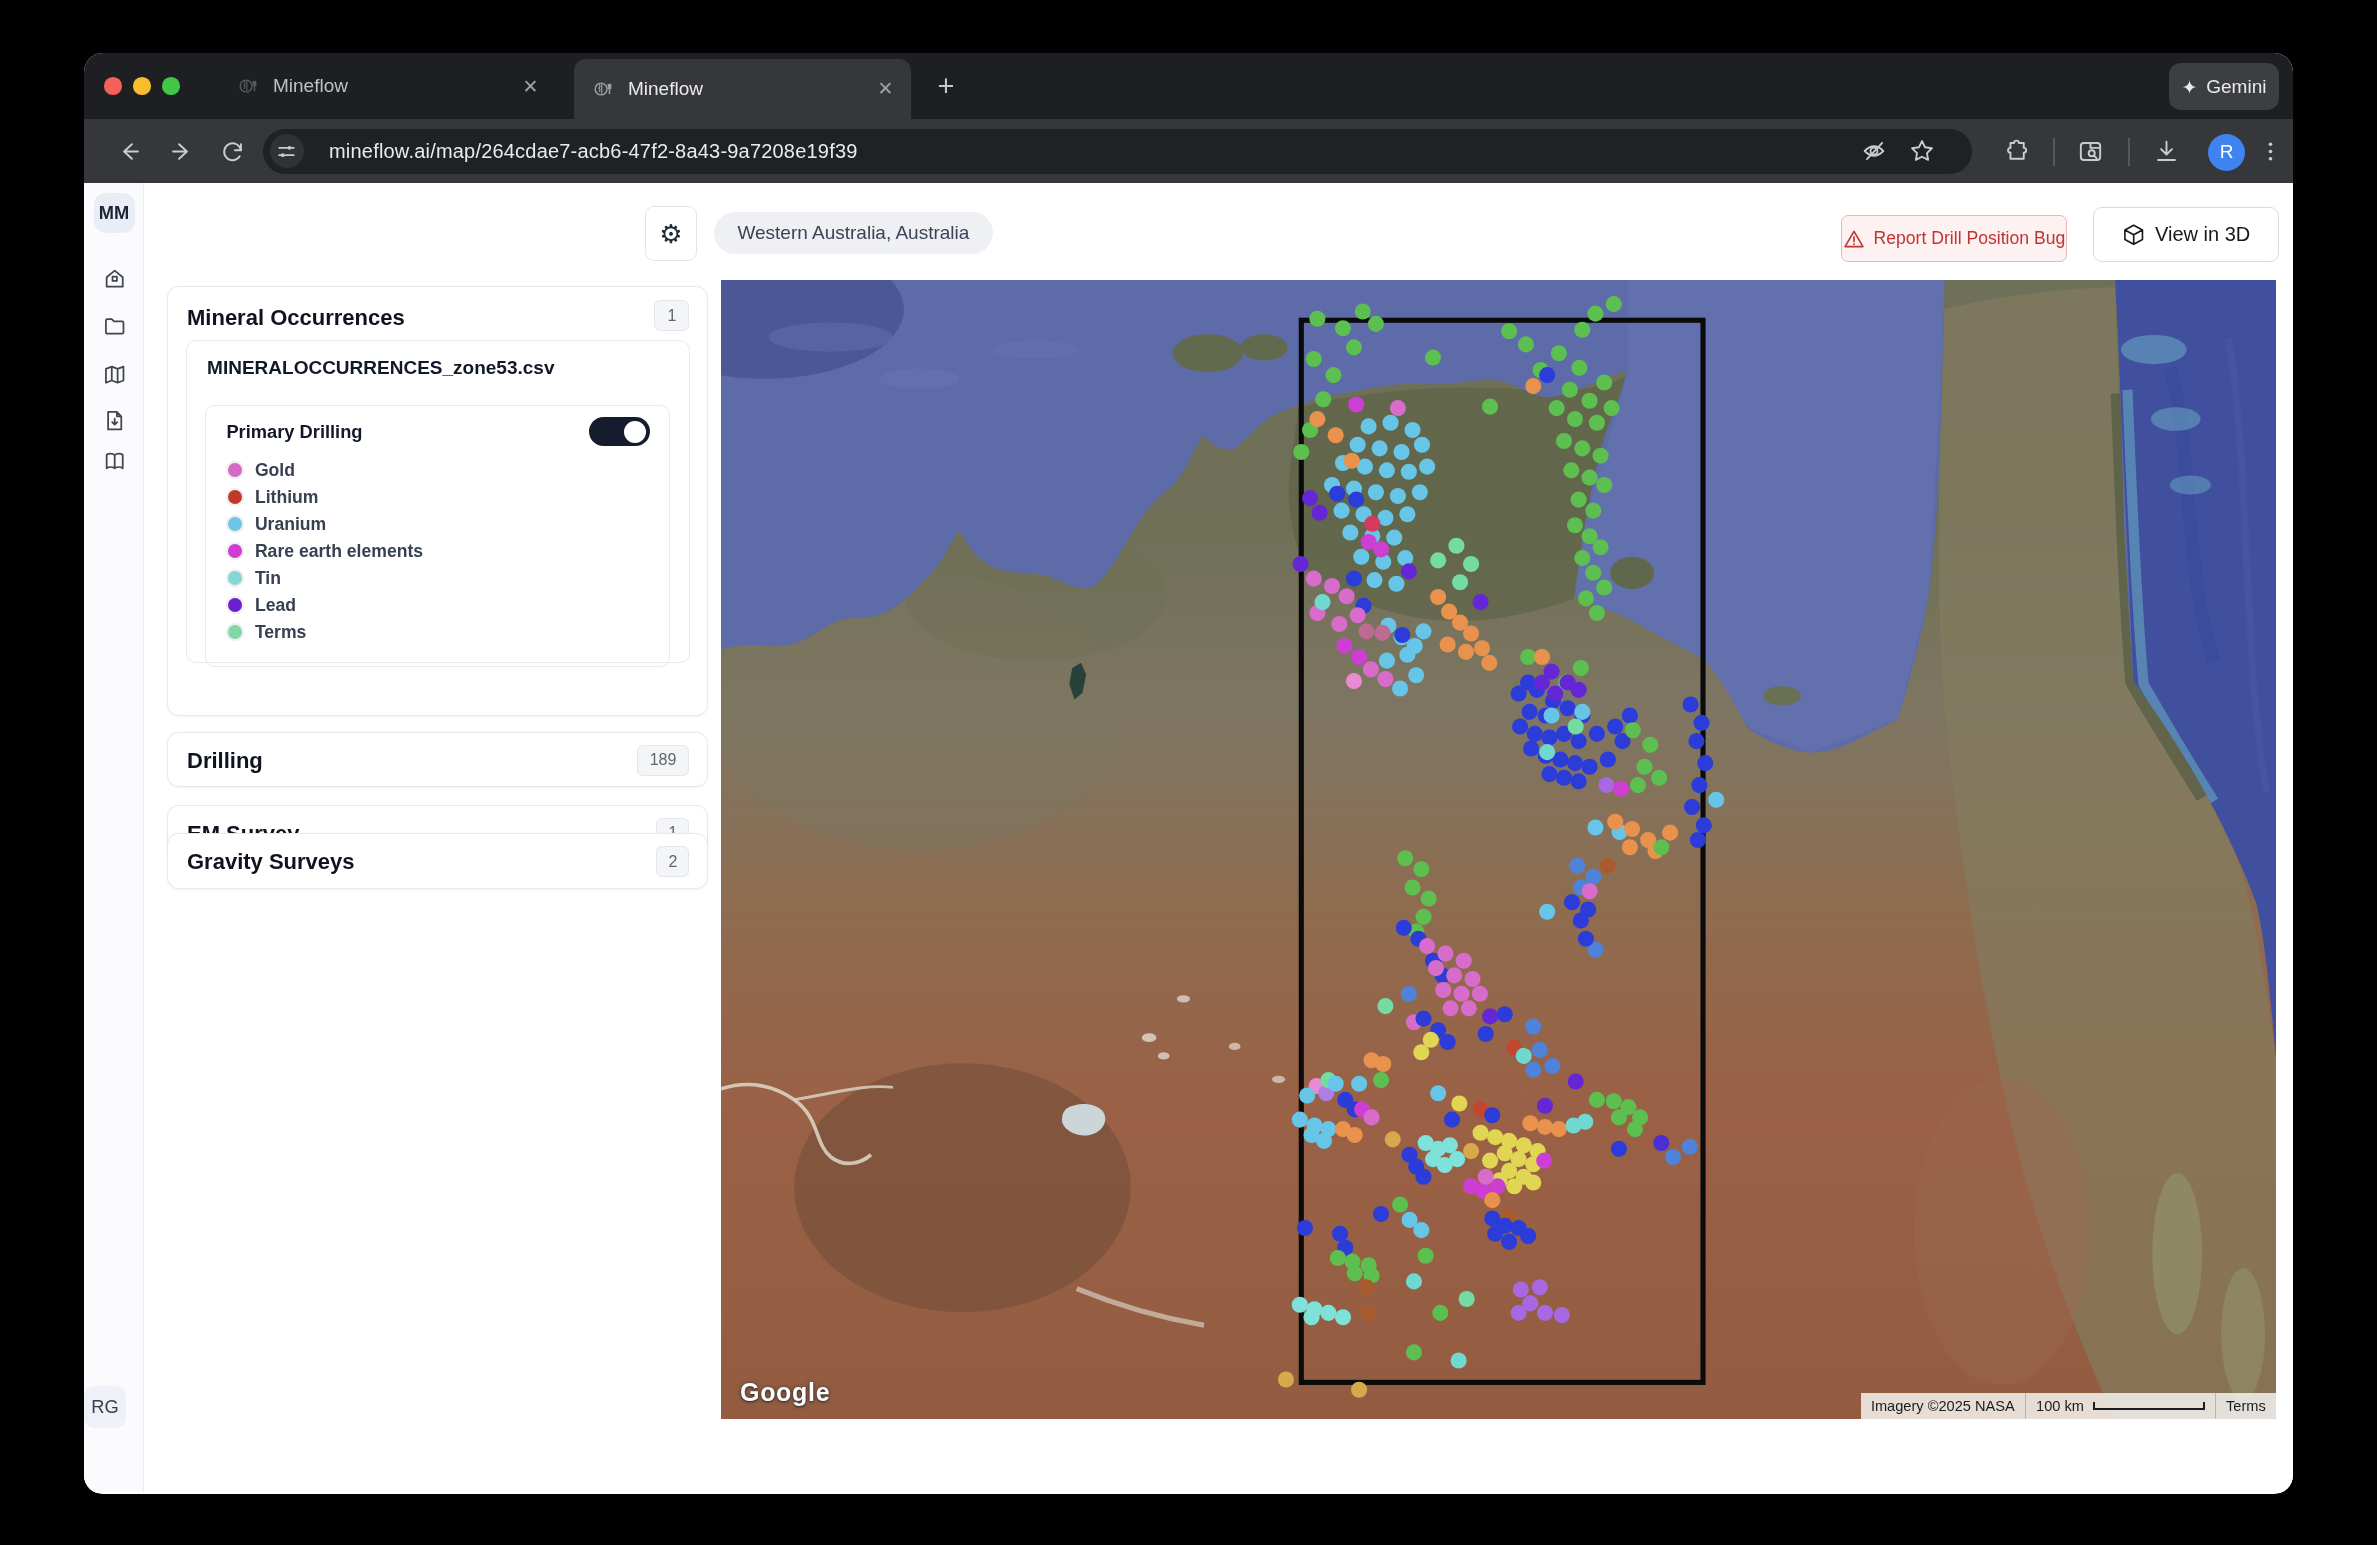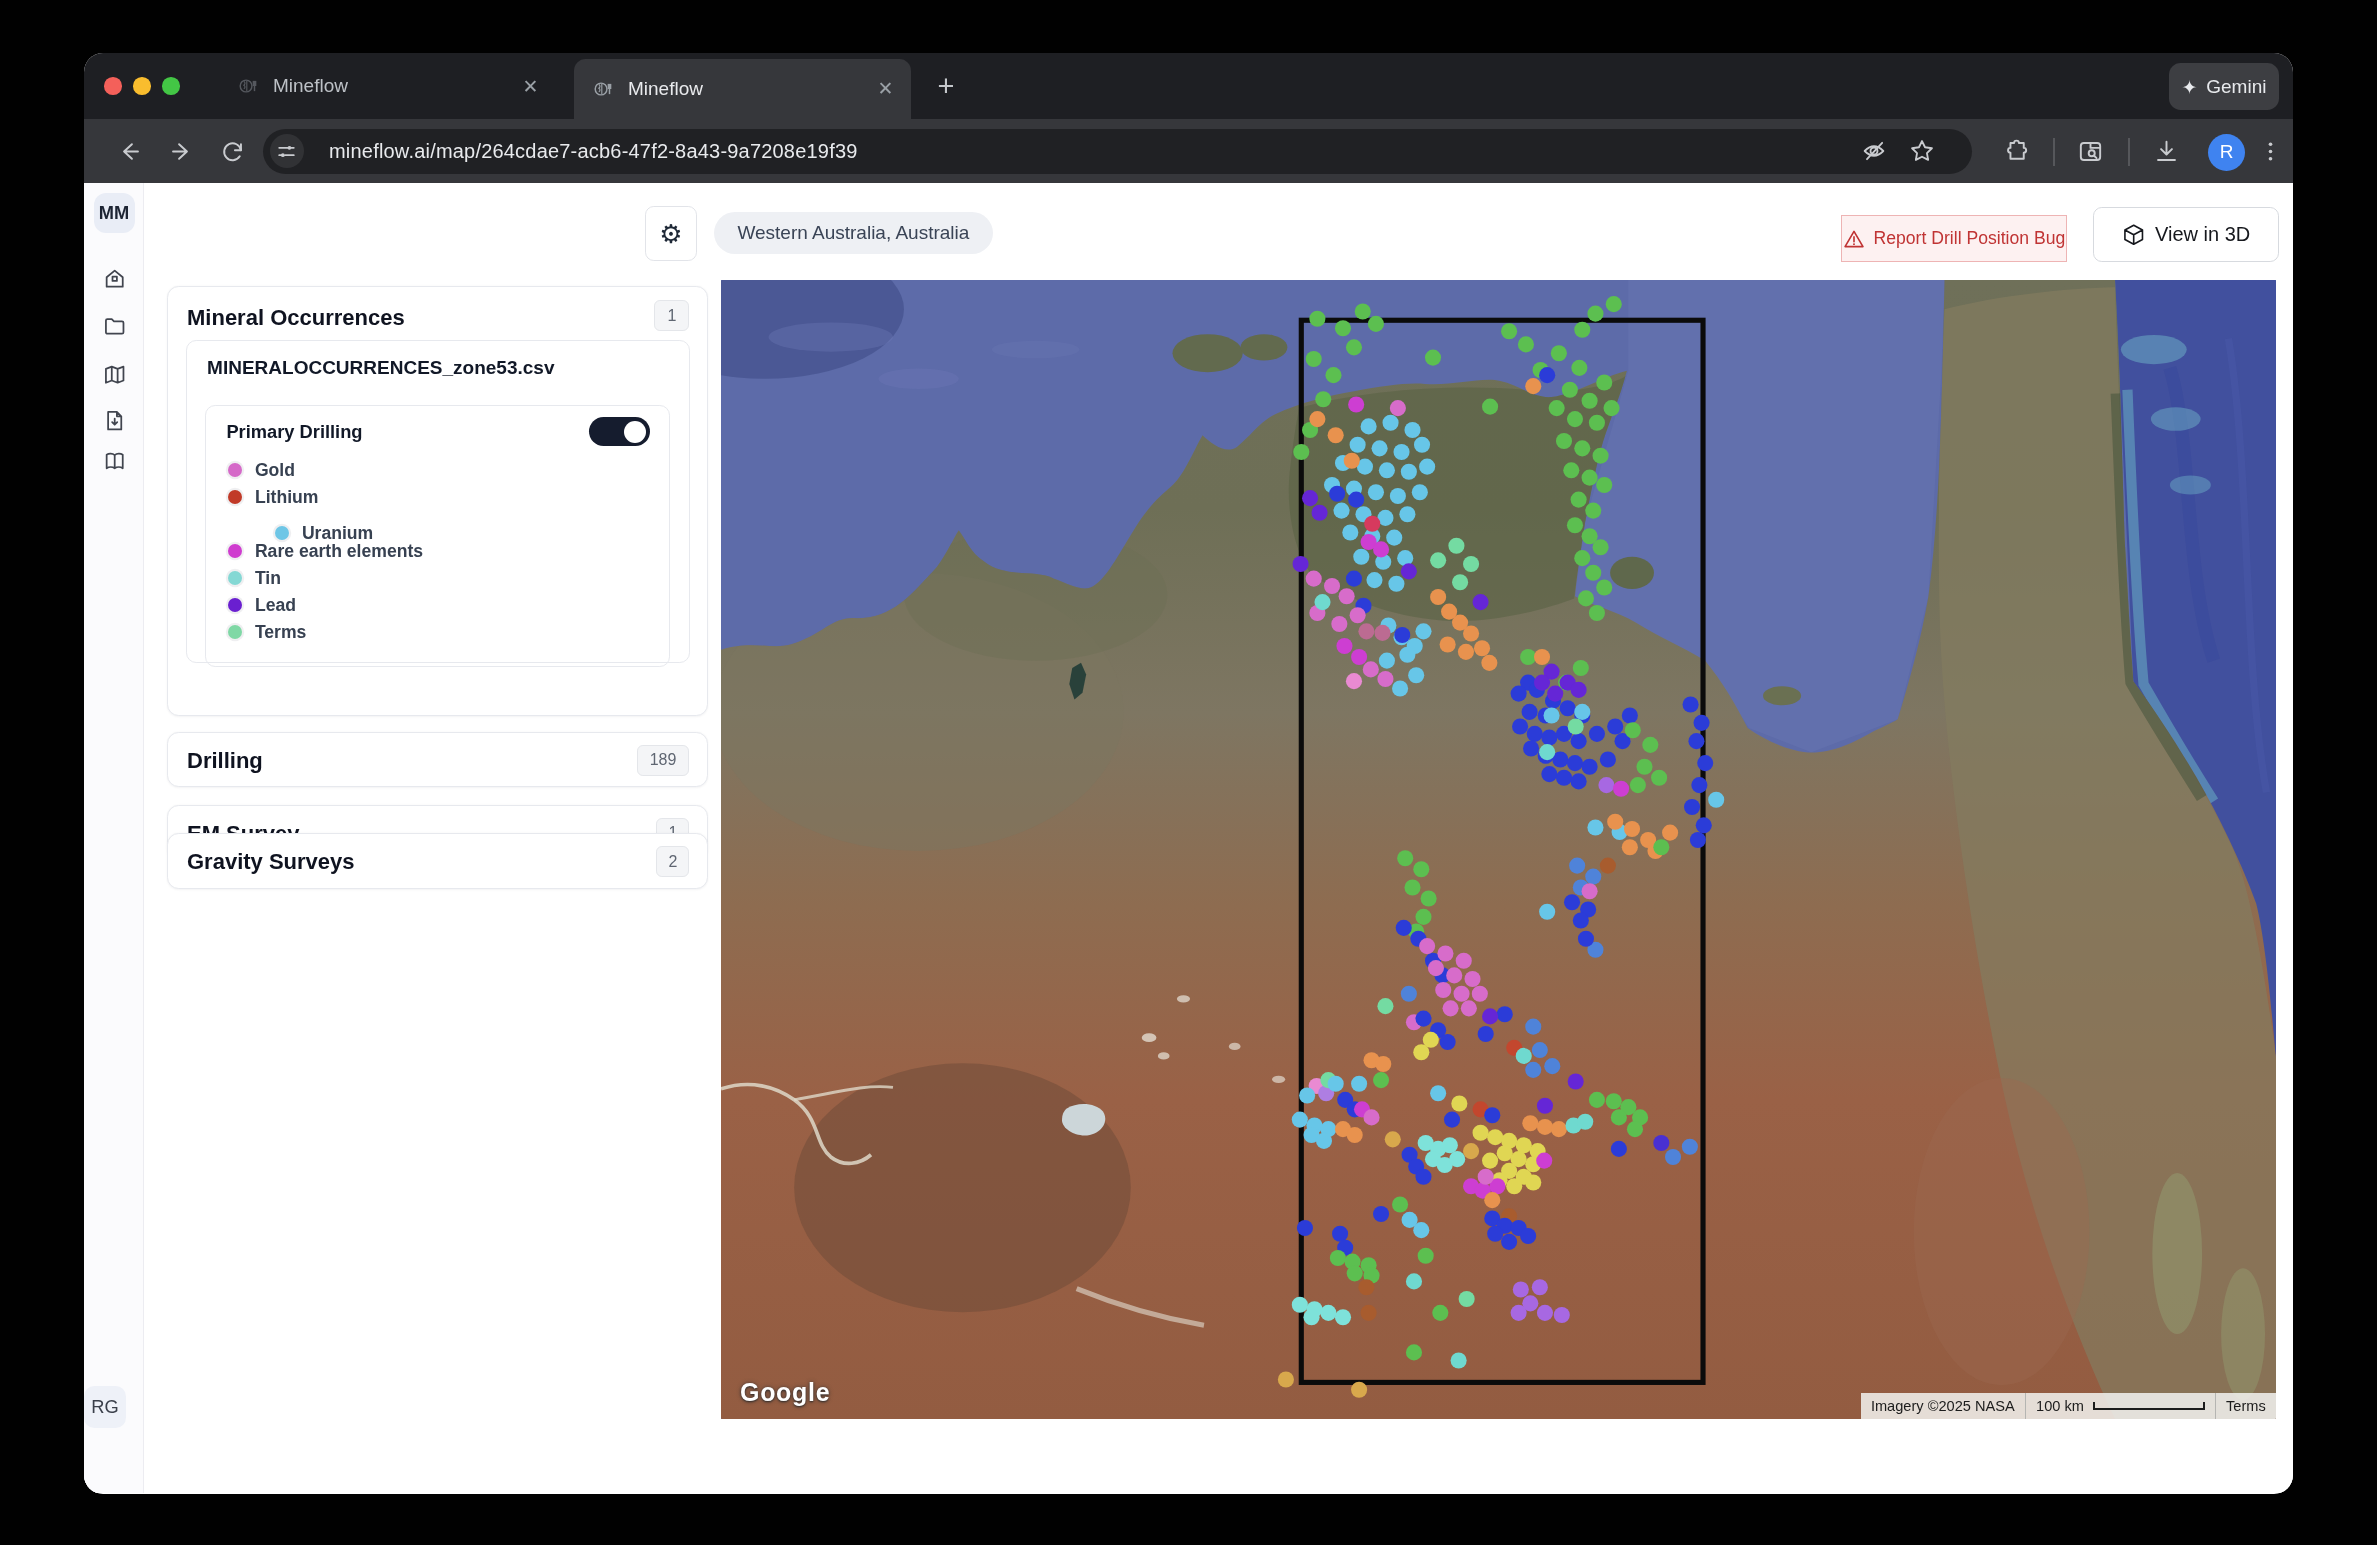--- a/index.html
+++ b/index.html
@@ -38,21 +38,21 @@
   .sbicon{position:absolute;left:19px;width:23.4px;height:23.4px;}
   .sbicon svg{stroke:#41454f;fill:none;stroke-width:2.4;stroke-linecap:round;stroke-linejoin:round;}
   .avatar-rg{position:absolute;left:0;top:1333px;width:42px;height:42px;background:#eef1f8;border-radius:10.2px;
              color:#3a3f4a;font-size:18.3px;display:flex;align-items:center;justify-content:center;}
   .gearbtn{position:absolute;left:561px;top:153px;width:50px;height:53px;background:#fff;border:1.5px solid #e2e4e9;
            border-radius:8.8px;display:flex;align-items:center;justify-content:center;
            font-family:"DejaVu Sans",sans-serif;font-size:26px;color:#1f2937;}
   .locpill{position:absolute;left:630px;top:159px;height:42px;background:#eef0f4;border-radius:21px;
            color:#3a4456;font-size:19px;display:flex;align-items:center;padding:0 23.4px;white-space:nowrap;}
   .bugbtn{position:absolute;left:1757px;top:162px;width:224px;height:45px;background:#fdf1f1;border:1.5px solid #eeb4b4;
-          border-radius:0;color:#c03434;font-size:17.6px;display:flex;align-items:center;justify-content:center;gap:8.8px;}
+          border-radius:7px;color:#c03434;font-size:17.6px;display:flex;align-items:center;justify-content:center;gap:8.8px;}
   .view3d{position:absolute;left:2009px;top:154px;width:184px;height:53px;background:#fff;border:1.5px solid #d7dadf;
           border-radius:8.8px;color:#16181d;font-size:20px;display:flex;align-items:center;justify-content:center;gap:10px;}
   .card{position:absolute;left:83px;width:539px;background:#fff;border:1.5px solid #e7e9ee;border-radius:11.7px;
         box-shadow:0 0.7px 2.2px rgba(16,24,40,.05);}
   .card-title{position:absolute;left:19px;font-size:22px;font-weight:700;color:#0f1320;}
   .badge{position:absolute;background:#f4f5f7;border:0.7px solid #e4e6ea;border-radius:5.9px;color:#5f6672;
          font-size:16px;display:flex;align-items:center;justify-content:center;}
   .inner-card{position:absolute;left:17.6px;top:53px;width:502px;height:321px;border:1.5px solid #e7e9ee;border-radius:10.2px;font-weight:bold;}
   .filename{position:absolute;left:20.5px;top:16px;font-size:19px;color:#111827;}
   .legendbox{position:absolute;left:18.3px;top:64px;width:463px;height:260px;border:1.5px solid #e7e9ee;border-radius:10.2px;}
@@ -253,21 +253,21 @@
           </div>
         <div>
             <div class="leg-row" style="top: 53px;">
               <span class="leg-dot" style="background: rgb(213, 105, 200);"></span>
               <span class="leg-label">Gold</span>
             </div>
             <div class="leg-row" style="top: 80px;">
               <span class="leg-dot" style="background: rgb(193, 58, 40);"></span>
               <span class="leg-label">Lithium</span>
             </div>
-            <div class="leg-row" style="top: 116px; margin-left: 47px;">
+            <div class="leg-row" style="top: 107px;">
               <span class="leg-dot" style="background: rgb(110, 198, 230);"></span>
               <span class="leg-label">Uranium</span>
             </div>
             <div class="leg-row" style="top: 134px;">
               <span class="leg-dot" style="background: rgb(207, 60, 207);"></span>
               <span class="leg-label">Rare earth elements</span>
             </div>
             <div class="leg-row" style="top: 161px;">
               <span class="leg-dot" style="background: rgb(132, 216, 212);"></span>
               <span class="leg-label">Tin</span>

